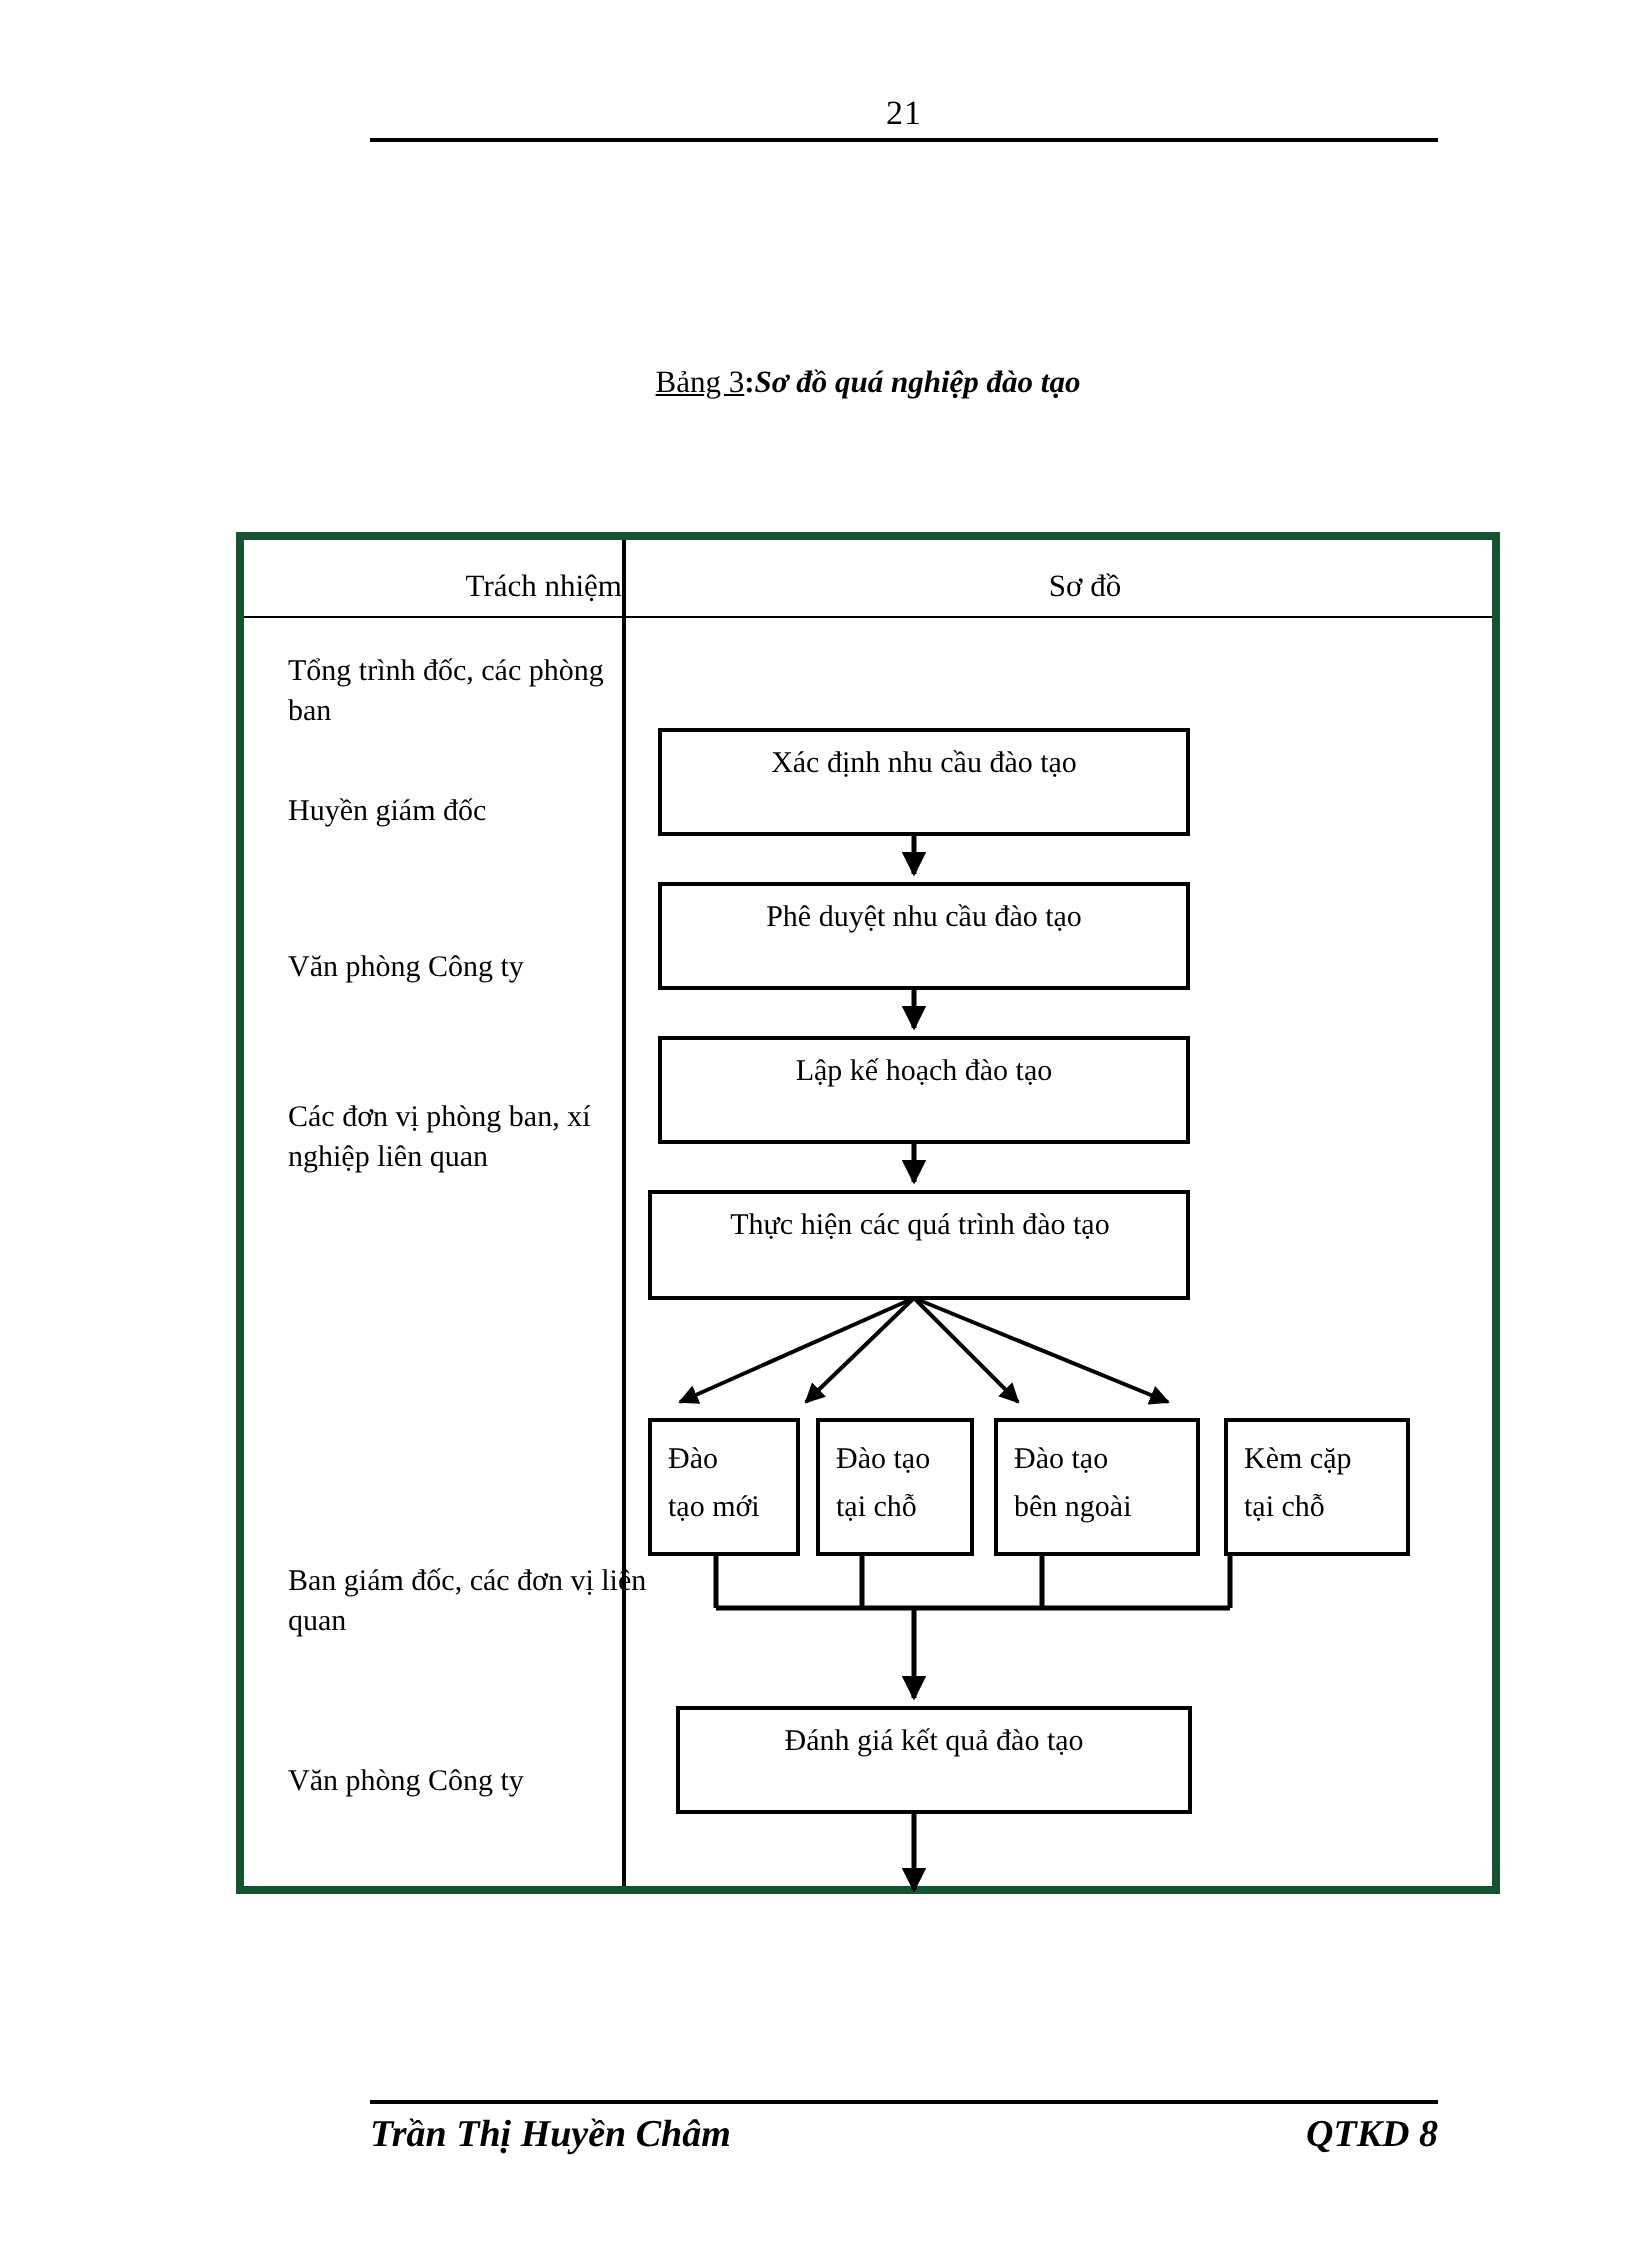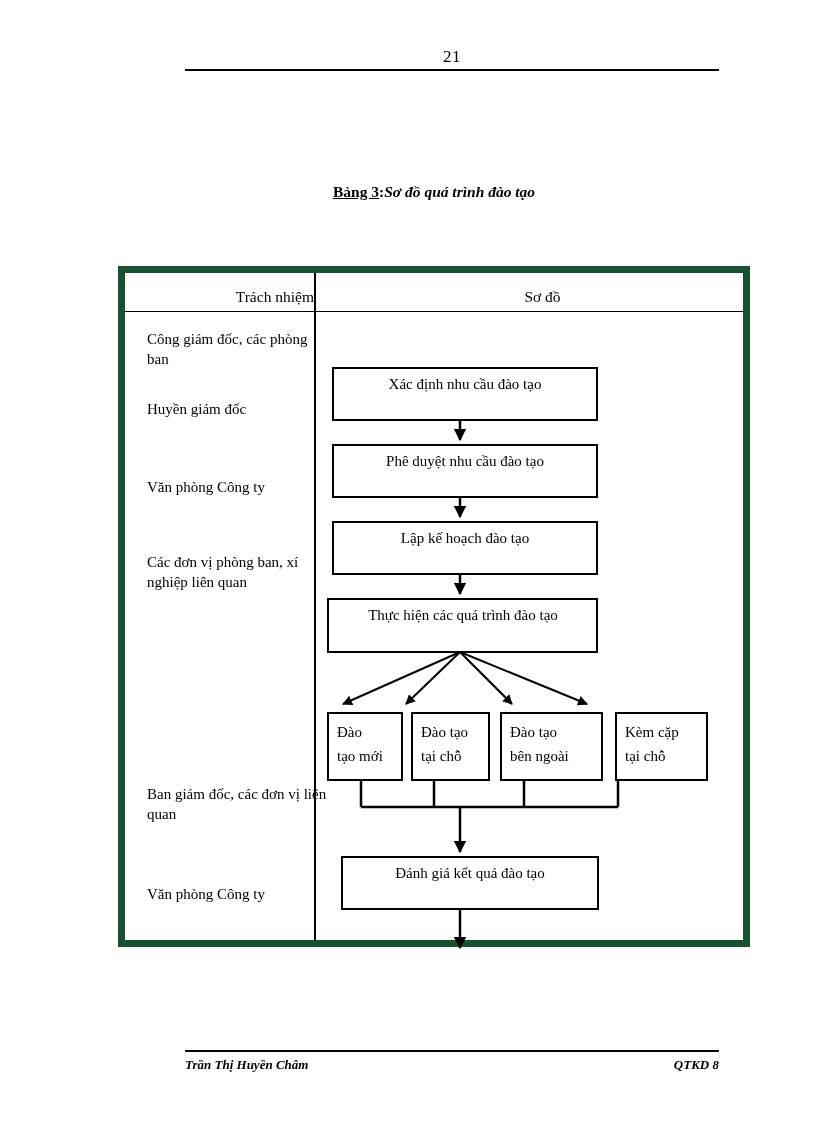--- a/index.html
+++ b/index.html
@@ -39,39 +39,39 @@
   .caption {
     position: absolute;
     left: 118px;
     top: 183px;
     width: 632px;
     text-align: center;
     font-size: 15.5px;
     white-space: nowrap;
   }
   .caption .cap-label {
-    font-weight: bold;
+    font-weight: normal;
     text-decoration: underline;
   }
   .caption .cap-colon {
     font-weight: bold;
   }
   .caption .cap-title {
     font-weight: bold;
     font-style: italic;
   }
 
   
   .table-wrap {
     position: absolute;
     left: 118px;
     top: 266px;
     width: 632px;
     height: 681px;
-    border: 7px solid #14532d;
+    border: 4px solid #14532d;
     box-sizing: border-box;
   }
   .table-header {
     position: absolute;
     left: 0;
     top: 0;
     right: 0;
     height: 39px;
     border-bottom: 1.5px solid #000;
     box-sizing: border-box;
@@ -143,46 +143,46 @@
   }
   .footer-rule {
     border-bottom: 2px solid #000;
     width: 100%;
   }
   .footer-row {
     margin-top: 5px;
     display: flex;
     justify-content: space-between;
     align-items: center;
-    font-size: 13px;
+    font-size: 19px;
     font-weight: bold;
     font-style: italic;
   }
 </style>
 </head>
 <body>
 
 <div class="page-header">
   <div class="page-number">21</div>
   <div class="header-rule"></div>
 </div>
 
 <div class="caption">
-  <span class="cap-label">Bảng 3</span><span class="cap-colon">:</span><span class="cap-title">Sơ đồ quá trình đào tạo</span>
+  <span class="cap-label">Bảng 3</span><span class="cap-colon">:</span><span class="cap-title">Sơ đồ quá nghiệp đào tạo</span>
 </div>
 
 <div class="table-wrap">
 
   <div class="table-header"></div>
   <div class="col-divider"></div>
 
   <div class="th-left">Trách nhiệm</div>
   <div class="th-right">Sơ đồ</div>
 
-  <div class="resp" style="top:56px;">Công giám đốc, các phòng ban</div>
+  <div class="resp" style="top:56px;">Tổng trình đốc, các phòng ban</div>
   <div class="resp" style="top:126px;">Huyền giám đốc</div>
   <div class="resp" style="top:204px;">Văn phòng Công ty</div>
   <div class="resp" style="top:279px;">Các đơn vị phòng ban, xí nghiệp liên quan</div>
   <div class="resp" style="top:511px; width:190px;">Ban giám đốc, các đơn vị liên quan</div>
   <div class="resp" style="top:611px;">Văn phòng Công ty</div>
 
   <svg class="flow-svg" viewBox="0 0 439 640">
     <defs>
       <marker id="ah" viewBox="0 0 10 10" refX="9" refY="5" markerWidth="5" markerHeight="5" orient="auto-start-reverse">
         <path d="M 0 0 L 10 5 L 0 10 z" fill="#000"></path>

